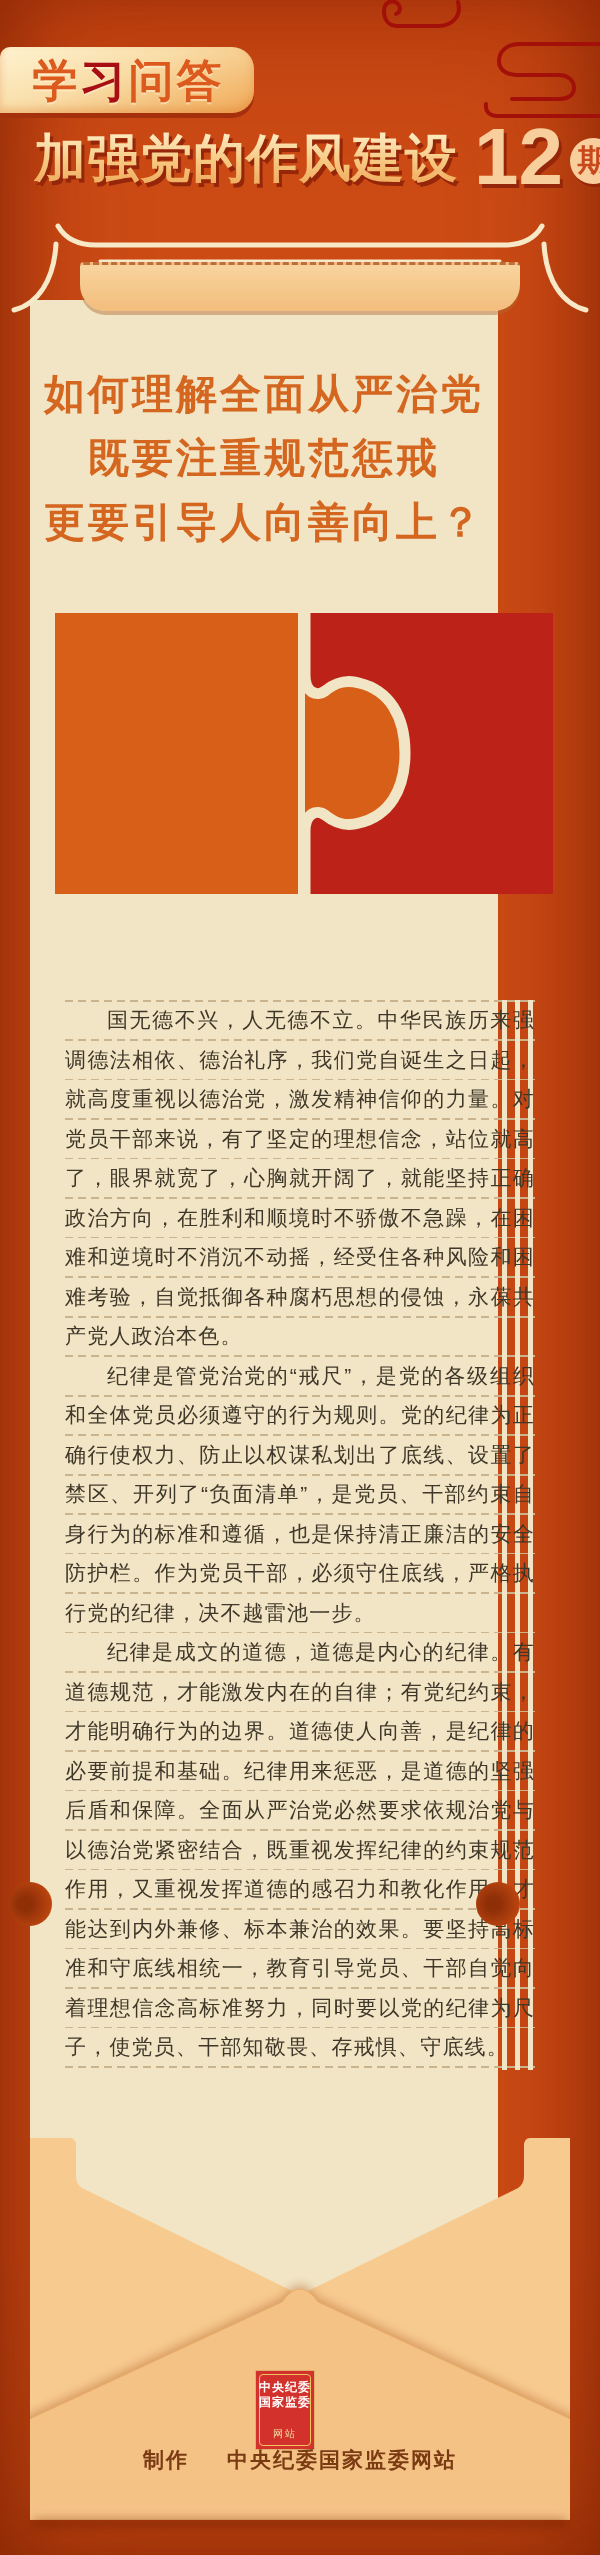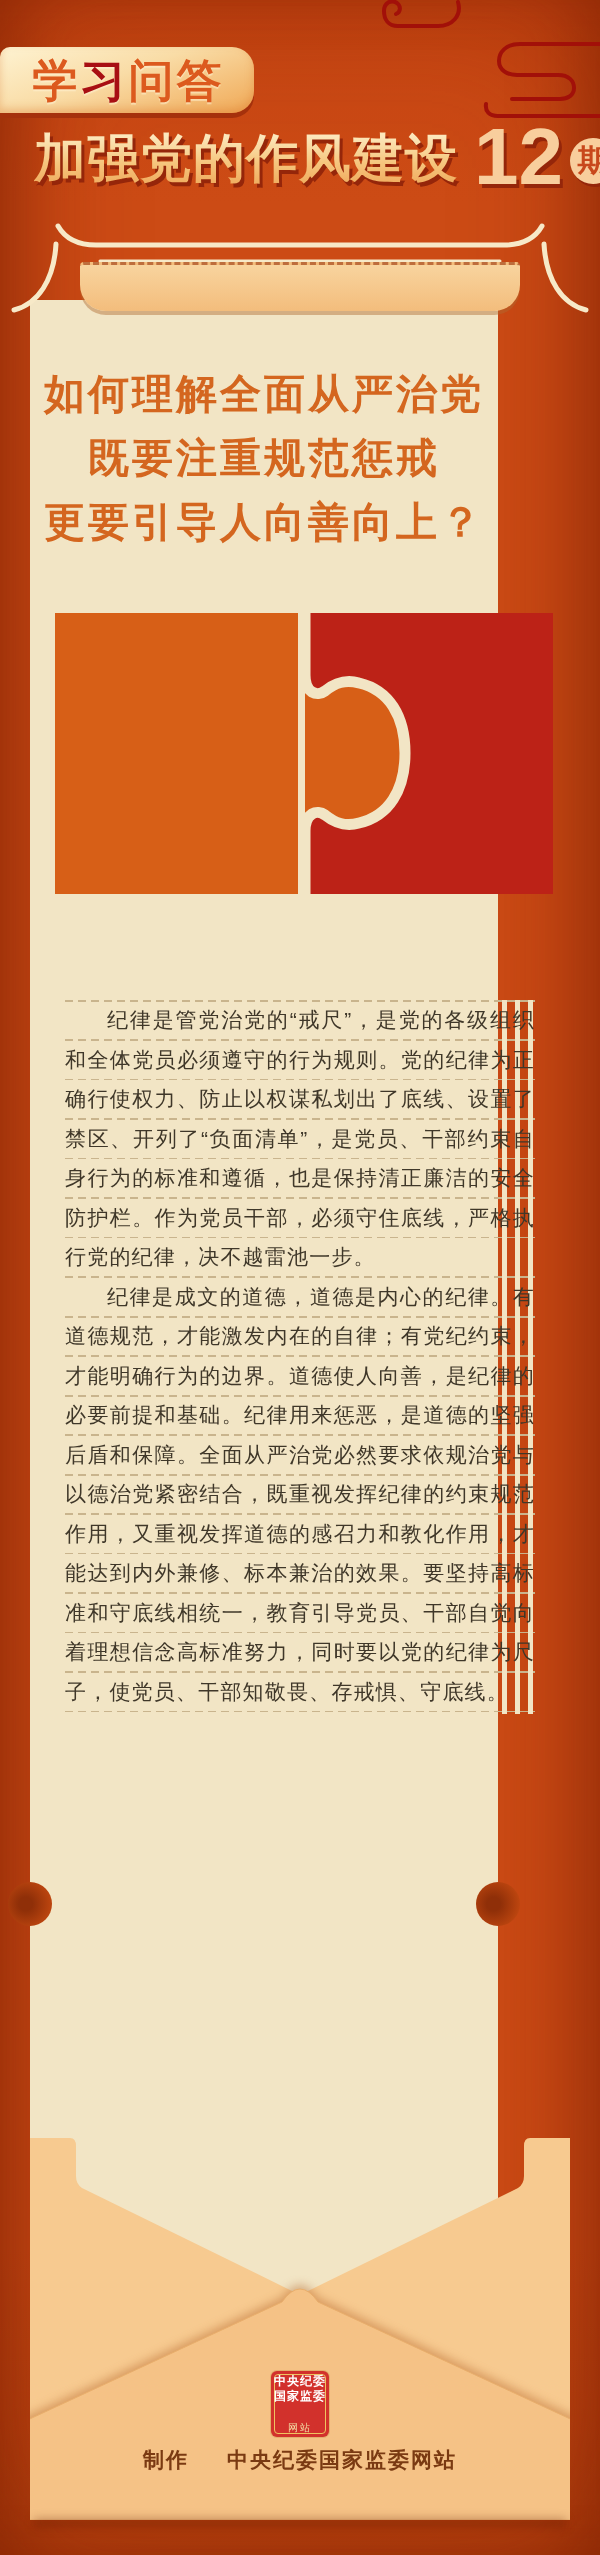--- a/index.html
+++ b/index.html
@@ -61,22 +61,22 @@
   }
   .article p{margin:0;text-indent:2em;}
   .notch{position:absolute;width:44px;height:44px;border-radius:50%;
     background:radial-gradient(circle at 40% 50%,#8F2F08 20%,#BC450F 75%);z-index:4;}
   .notch.left{left:-22px;top:1582px;}
   .notch.right{right:-22px;top:1582px;}
   
   .envelope-svg{position:absolute;left:30px;top:2130px;z-index:5;}
   .env-shadow{position:absolute;left:34px;top:2519px;width:532px;height:8px;
     background:rgba(92,22,0,.38);filter:blur(5px);z-index:6;}
-  .seal{position:absolute;left:271px;top:2371px;width:58px;height:66px;z-index:7;
-    background:#D2312C;border-radius:6px;box-shadow:0 0 0 1px rgba(196,140,60,.35);}
+  .seal{position:absolute;left:256px;top:2371px;width:58px;height:78px;z-index:7;
+    background:#D2312C;border-radius:0;box-shadow:0 0 0 1px rgba(196,140,60,.35);}
   .seal-inner{position:absolute;inset:3px;border:1.5px solid #EFC35F;border-radius:4px;
     display:flex;flex-direction:column;align-items:center;justify-content:center;
     font-family:"Liberation Serif", serif;}
   .seal-line{color:#FFFFFF;font-size:12px;font-weight:bold;line-height:15px;
     letter-spacing:1px;white-space:nowrap;}
   .seal-sub{color:#F2DCA4;font-size:10px;margin-top:17px;letter-spacing:2px;}
   .credit{position:absolute;left:0;right:0;top:2446px;z-index:7;
     display:flex;justify-content:center;gap:38px;
     font-size:21px;font-weight:bold;color:#7A3A12;letter-spacing:2px;}
 </style>
@@ -129,20 +129,21 @@
     </div>
 
     <svg class="puzzle" width="498" height="281" viewBox="0 0 498 281">
       <rect x="0" y="0" width="243" height="281" fill="#D75F17"></rect>
       <rect x="255" y="0" width="243" height="281" fill="#BC2217"></rect>
       <path d="M250,0 L250,62 C250,80 262,84 270,78 C280,70 290,66 304,70 C334,77 350,103 350,140 C350,177 334,203 304,210 C290,214 280,210 270,202 C262,196 250,200 250,218 L250,281 Z" fill="#D75F17"></path>
       <path d="M250,0 L250,62 C250,80 262,84 270,78 C280,70 290,66 304,70 C334,77 350,103 350,140 C350,177 334,203 304,210 C290,214 280,210 270,202 C262,196 250,200 250,218 L250,281" fill="none" stroke="#F2E5C5" stroke-width="11" stroke-linejoin="round"></path>
     </svg>
 
     <div class="article">
+      <p>国无德不兴，人无德不立。中华民族历来强调德法相依、德治礼序，我们党自诞生之日起，就高度重视以德治党，激发精神信仰的力量。对党员干部来说，有了坚定的理想信念，站位就高了，眼界就宽了，心胸就开阔了，就能坚持正确政治方向，在胜利和顺境时不骄傲不急躁，在困难和逆境时不消沉不动摇，经受住各种风险和困难考验，自觉抵御各种腐朽思想的侵蚀，永葆共产党人政治本色。</p>
       <p>纪律是管党治党的“戒尺”，是党的各级组织和全体党员必须遵守的行为规则。党的纪律为正确行使权力、防止以权谋私划出了底线、设置了禁区、开列了“负面清单”，是党员、干部约束自身行为的标准和遵循，也是保持清正廉洁的安全防护栏。作为党员干部，必须守住底线，严格执行党的纪律，决不越雷池一步。</p>
       <p>纪律是成文的道德，道德是内心的纪律。有道德规范，才能激发内在的自律；有党纪约束，才能明确行为的边界。道德使人向善，是纪律的必要前提和基础。纪律用来惩恶，是道德的坚强后盾和保障。全面从严治党必然要求依规治党与以德治党紧密结合，既重视发挥纪律的约束规范作用，又重视发挥道德的感召力和教化作用，才能达到内外兼修、标本兼治的效果。要坚持高标准和守底线相统一，教育引导党员、干部自觉向着理想信念高标准努力，同时要以党的纪律为尺子，使党员、干部知敬畏、存戒惧、守底线。</p>
     </div>
 
     <div class="notch left"></div>
     <div class="notch right"></div>
   </div>
 
   <svg class="envelope-svg" width="540" height="390" viewBox="0 0 540 390">
     <path d="M0,8 H40 Q46,8 46,16 V46 Q46,54 52,58 L729,390 H0 Z" fill="#F7CA90"></path>

